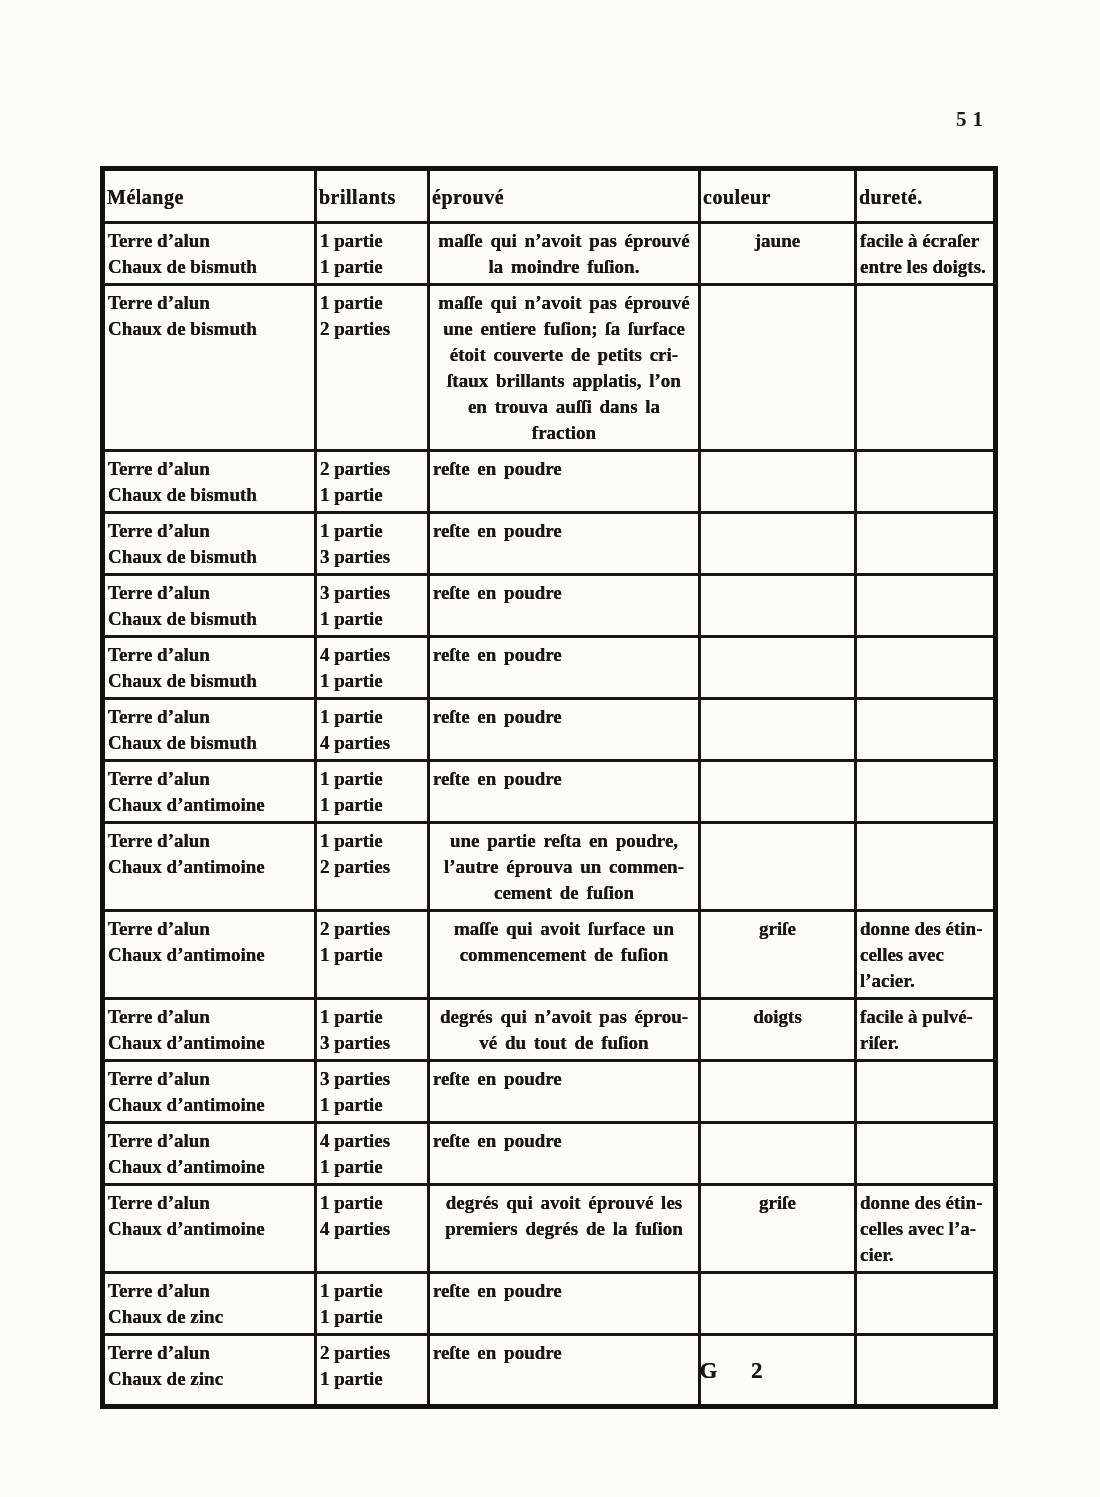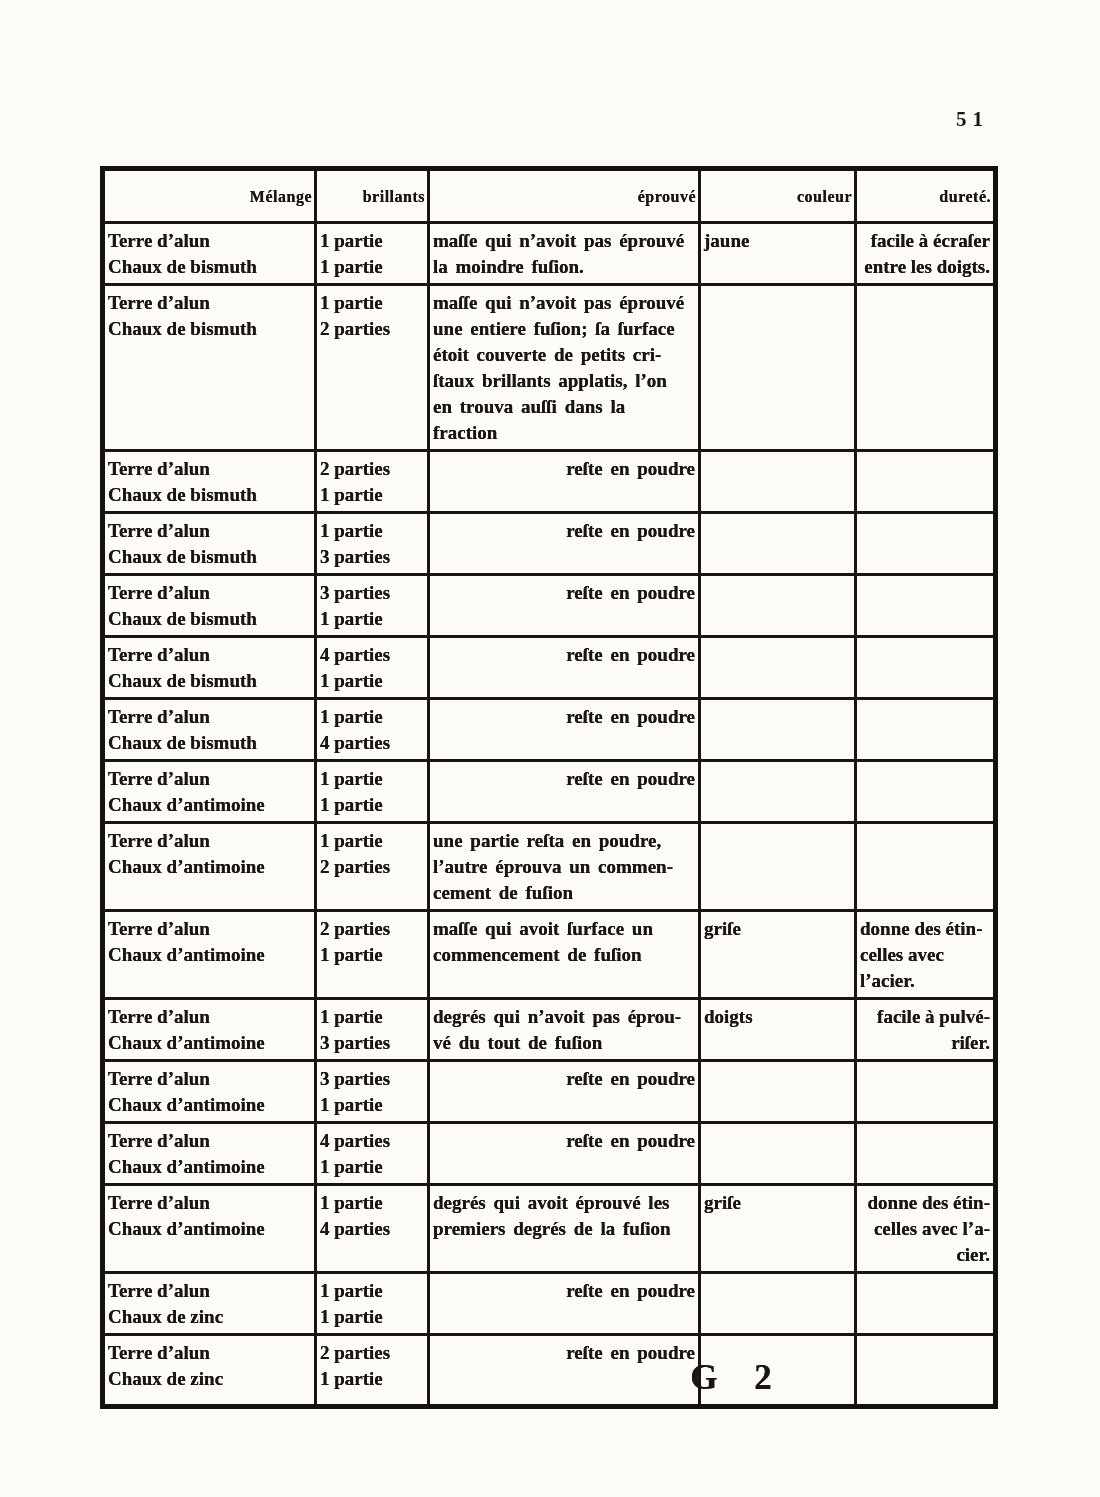--- a/index.html
+++ b/index.html
@@ -56,39 +56,39 @@
     vertical-align: top;
     font-size: 19px;
     line-height: 26px;
     font-weight: bold;
     padding: 4px 3px 3px 3px;
     text-shadow: 0 0 0.4px currentColor;
     overflow: hidden;
   }
   table.results th {
     vertical-align: middle;
-    text-align: right;
-    font-size: 16px;
+    text-align: left;
+    font-size: 20px;
     padding: 13px 2px 11px 2px;
     letter-spacing: 0.5px;
   }
   .pre { white-space: pre-line; }
   .cell-melange { padding-left: 13px; }
   .cell-prop { padding-left: 20px; }
-  .cell-res { padding-left: 6px; padding-right: 2px; word-spacing: 3px; }
-  .cell-couleur { }
-  .center { text-align: right; }
+  .cell-res { padding-left: 6px; padding-right: 2px; word-spacing: 3px; text-align: center; }
+  .cell-couleur { text-align: center; }
+  .center { text-align: left; }
   tr:last-child td { padding-bottom: 12px; }
   .signature {
     position: absolute;
     top: 1358px;
     left: 738px;
     transform: translateX(-50%);
     font-weight: bold;
-    font-size: 35px;
+    font-size: 23px;
     letter-spacing: 14px;
     text-shadow: 0 0 0.5px currentColor;
   }
 </style>
 </head>
 <body>
 
 <div class="page-header">
   <span class="page-number">51</span>
 </div>

